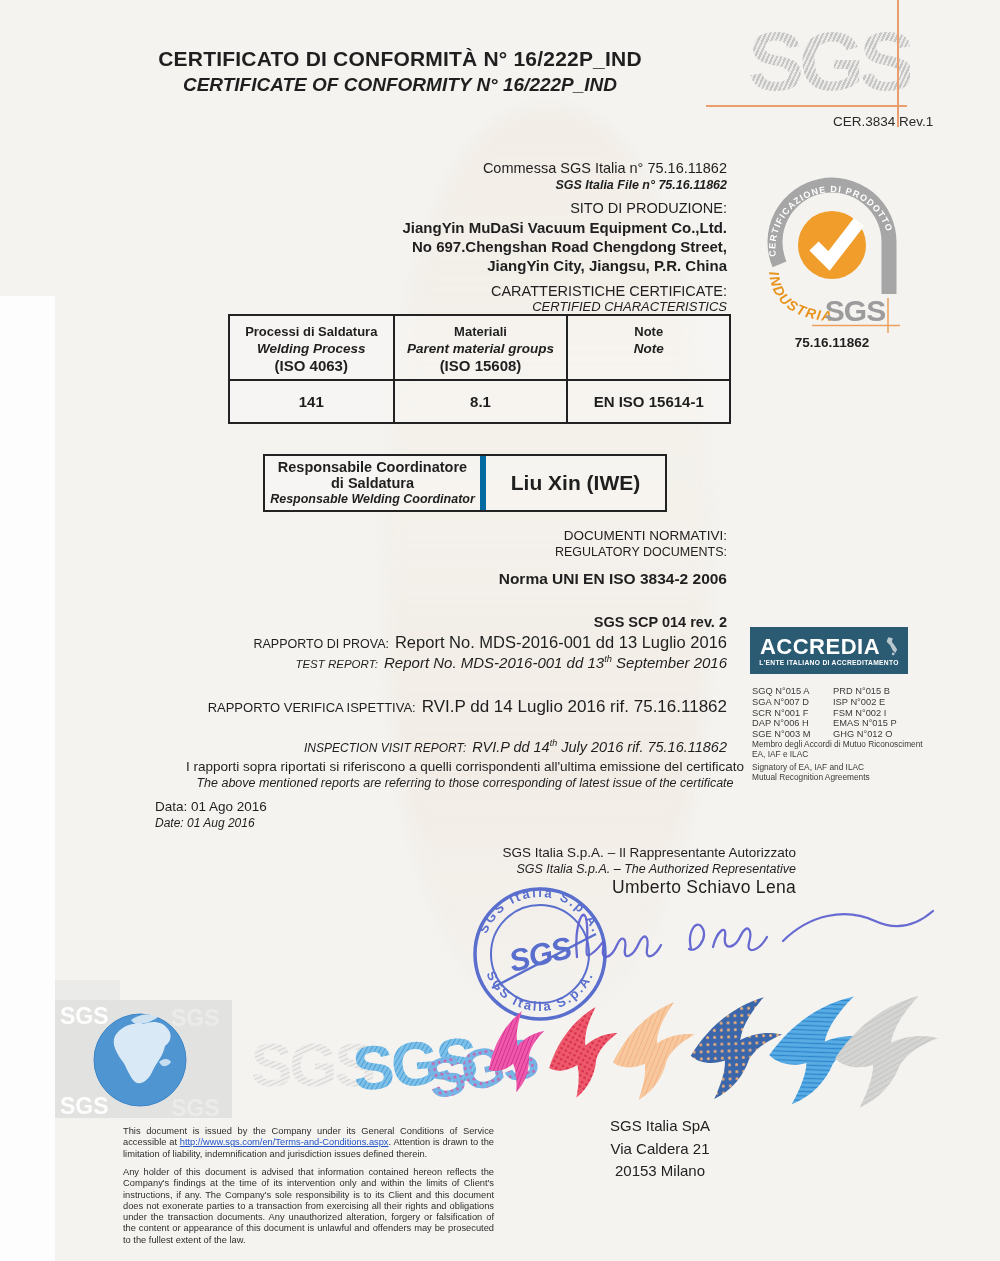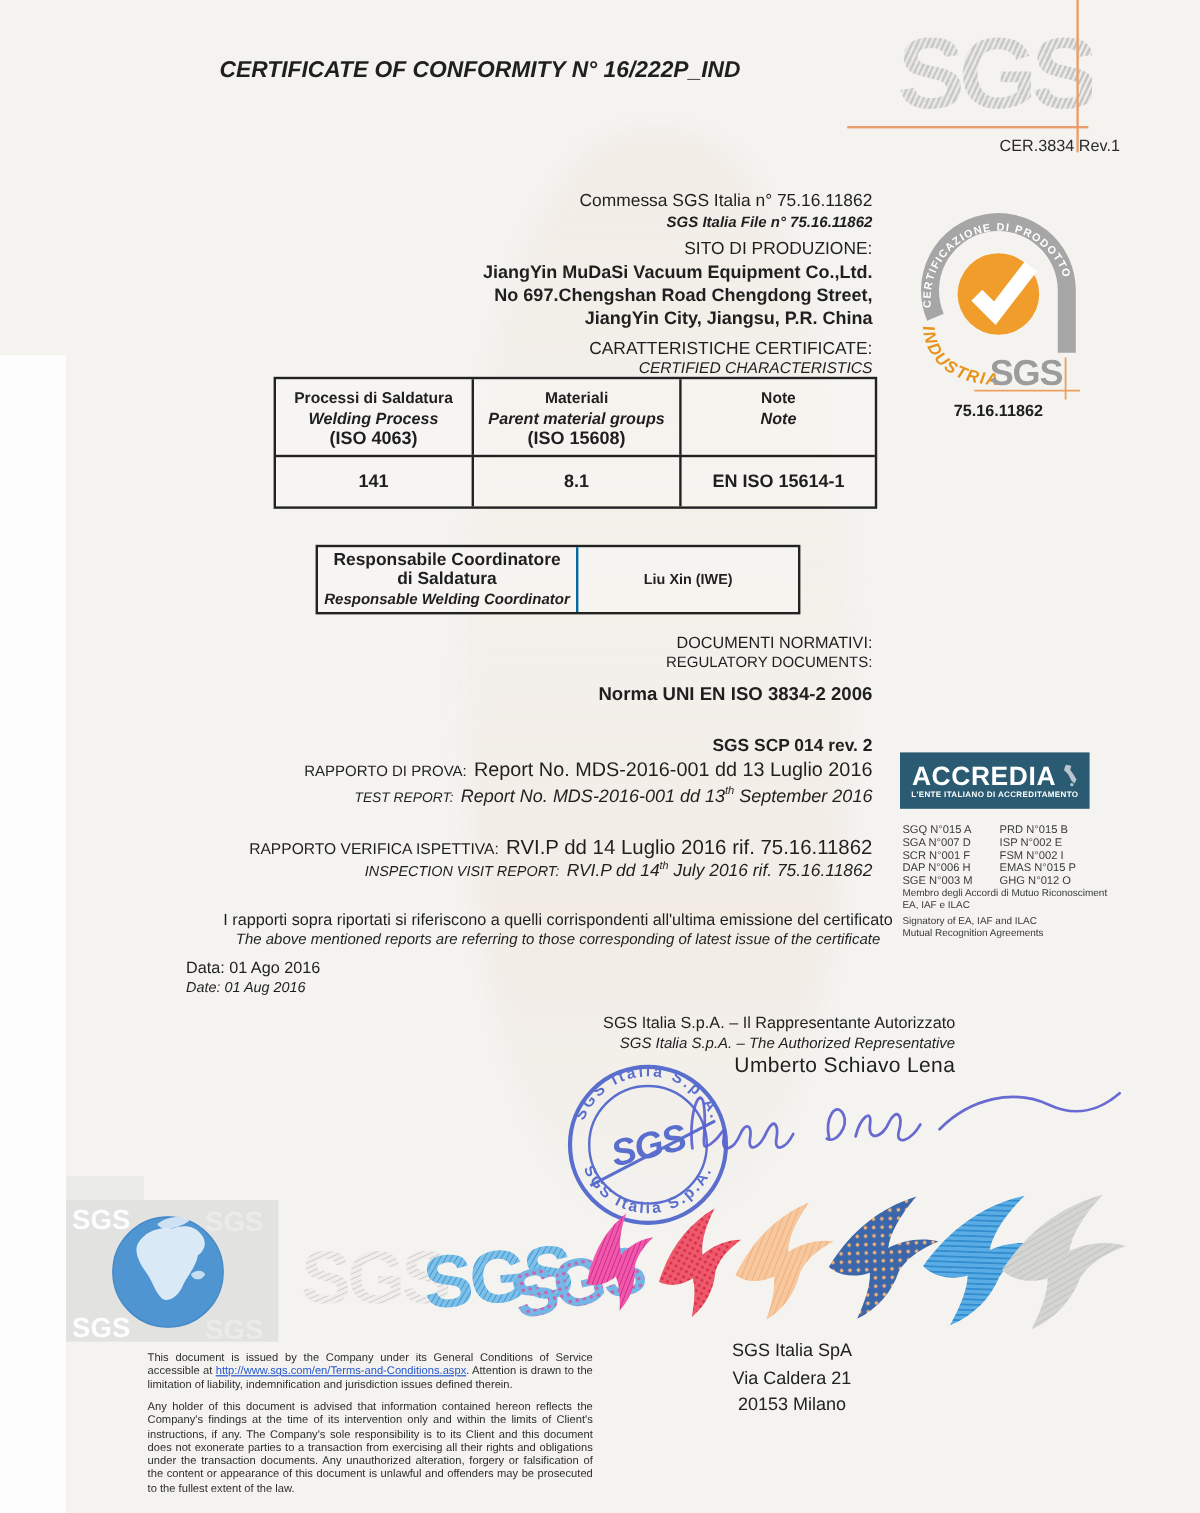--- a/index.html
+++ b/index.html
@@ -53,41 +53,41 @@
   .t1h .it  { font-size:13px; font-weight:bold; line-height:19px; }
   .t1h .en  { font-size:13.5px; font-weight:bold; font-style:italic; line-height:16px; }
   .t1h .std { font-size:15px; font-weight:bold; line-height:18px; }
   .t1d { border-left:2px solid #222; border-top:2px solid #222; text-align:center; font-size:15px; font-weight:bold; padding:12px 4px; }
   .t1d:nth-child(4) { border-left:none; }
 
   .table2 { left:263px; top:454px; width:400px; border:2px solid #222; display:grid; grid-template-columns:215px 1fr; background:rgba(250,249,246,0.45); }
   .t2l { padding:3px 2px; text-align:center; line-height:16px; }
   .t2l .b  { font-size:14.5px; font-weight:bold; }
   .t2l .bi { font-size:12.5px; font-weight:bold; font-style:italic; }
-  .t2r { border-left:2px solid #0369a1; display:flex; align-items:center; justify-content:center; font-size:12px; font-weight:bold; }
+  .t2r { border-left:6px solid #0369a1; display:flex; align-items:center; justify-content:center; font-size:21px; font-weight:bold; }
 
   .regulatory { top:528px; line-height:16px; }
   .regulatory .l1 { font-size:13.5px; }
   .regulatory .l2 { font-size:12.5px; }
   .norm { top:570px; font-size:15.5px; font-weight:bold; }
   .scp  { top:614px; font-size:14.5px; font-weight:bold; }
 
   .mixline { display:flex; align-items:baseline; justify-content:flex-end; gap:6px; white-space:nowrap; }
   .test-it { top:633px; }
   .test-it .lbl { font-size:12.5px; }
   .test-it .val { font-size:16.5px; }
   .test-en { top:654px; font-style:italic; }
   .test-en .lbl { font-size:11.5px; }
   .test-en .val { font-size:15px; }
   sup { font-size:62%; }
 
   .visit-it { top:697px; }
   .visit-it .lbl { font-size:13px; }
   .visit-it .val { font-size:17px; }
-  .visit-en { top:716px; font-style:italic; }
+  .visit-en { top:738px; font-style:italic; }
   .visit-en .lbl { font-size:12px; }
   .visit-en .val { font-size:14.5px; }
 
   .accredia-box {
     left:750px; top:627px; width:158px; height:47px; background:#2b5b73;
     display:flex; flex-direction:column; align-items:center; justify-content:center; gap:1px;
   }
   .acc-row { display:flex; align-items:flex-start; gap:4px; }
   .acc-name { color:#fff; font-size:22px; font-weight:bold; letter-spacing:0.5px; line-height:22px; }
   .acc-tag  { color:#fff; font-size:6.7px; font-weight:bold; letter-spacing:0.3px; }
@@ -124,20 +124,21 @@
 </style>
 </head>
 <body>
 
 <div class="page">
 
   <div class="abs white-strip"></div>
   <div class="abs center-watermark"></div>
 
   <div class="abs title">
+    <div class="it">CERTIFICATO DI CONFORMITÀ N° 16/222P_IND</div>
     <div class="en">CERTIFICATE OF CONFORMITY N° 16/222P_IND</div>
   </div>
 
   <div class="abs sgs-logo">SGS</div>
   <div class="abs cross-h"></div>
   <div class="abs cross-v"></div>
   <div class="abs cer-rev">CER.3834 Rev.1</div>
 
   <div class="abs rblock file-ref">
     <div class="l1">Commessa SGS Italia n° 75.16.11862</div>

